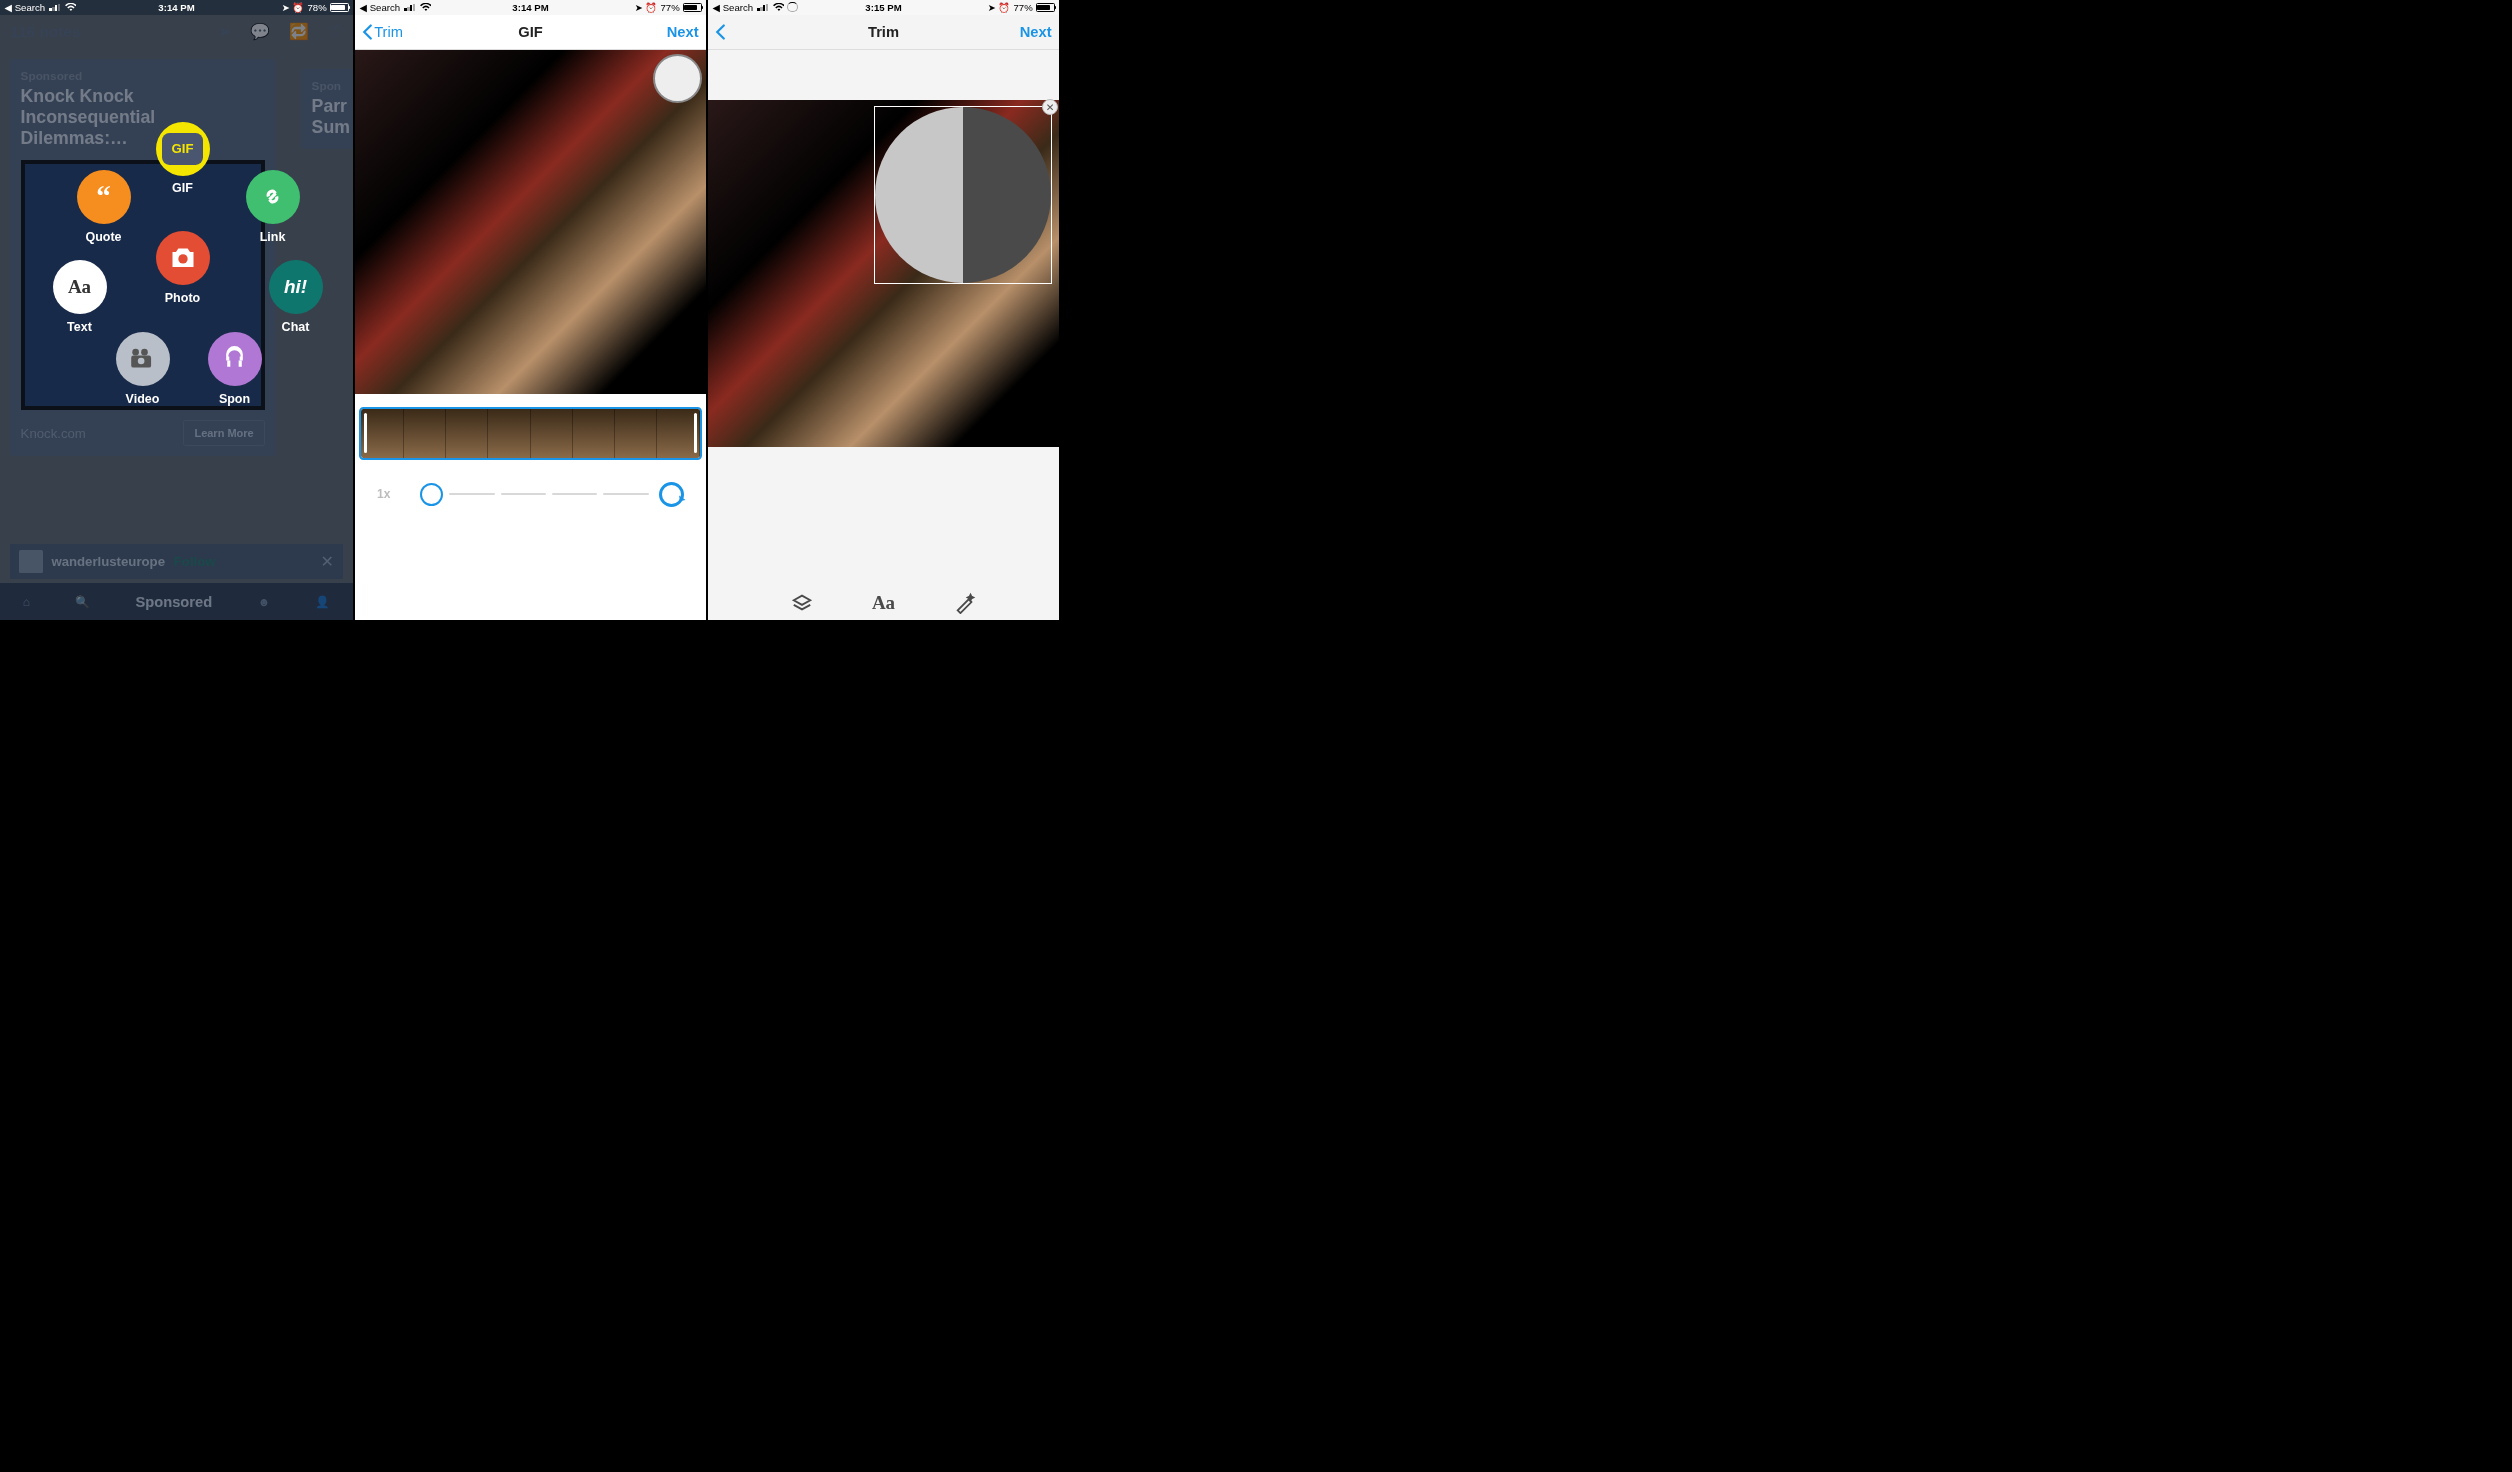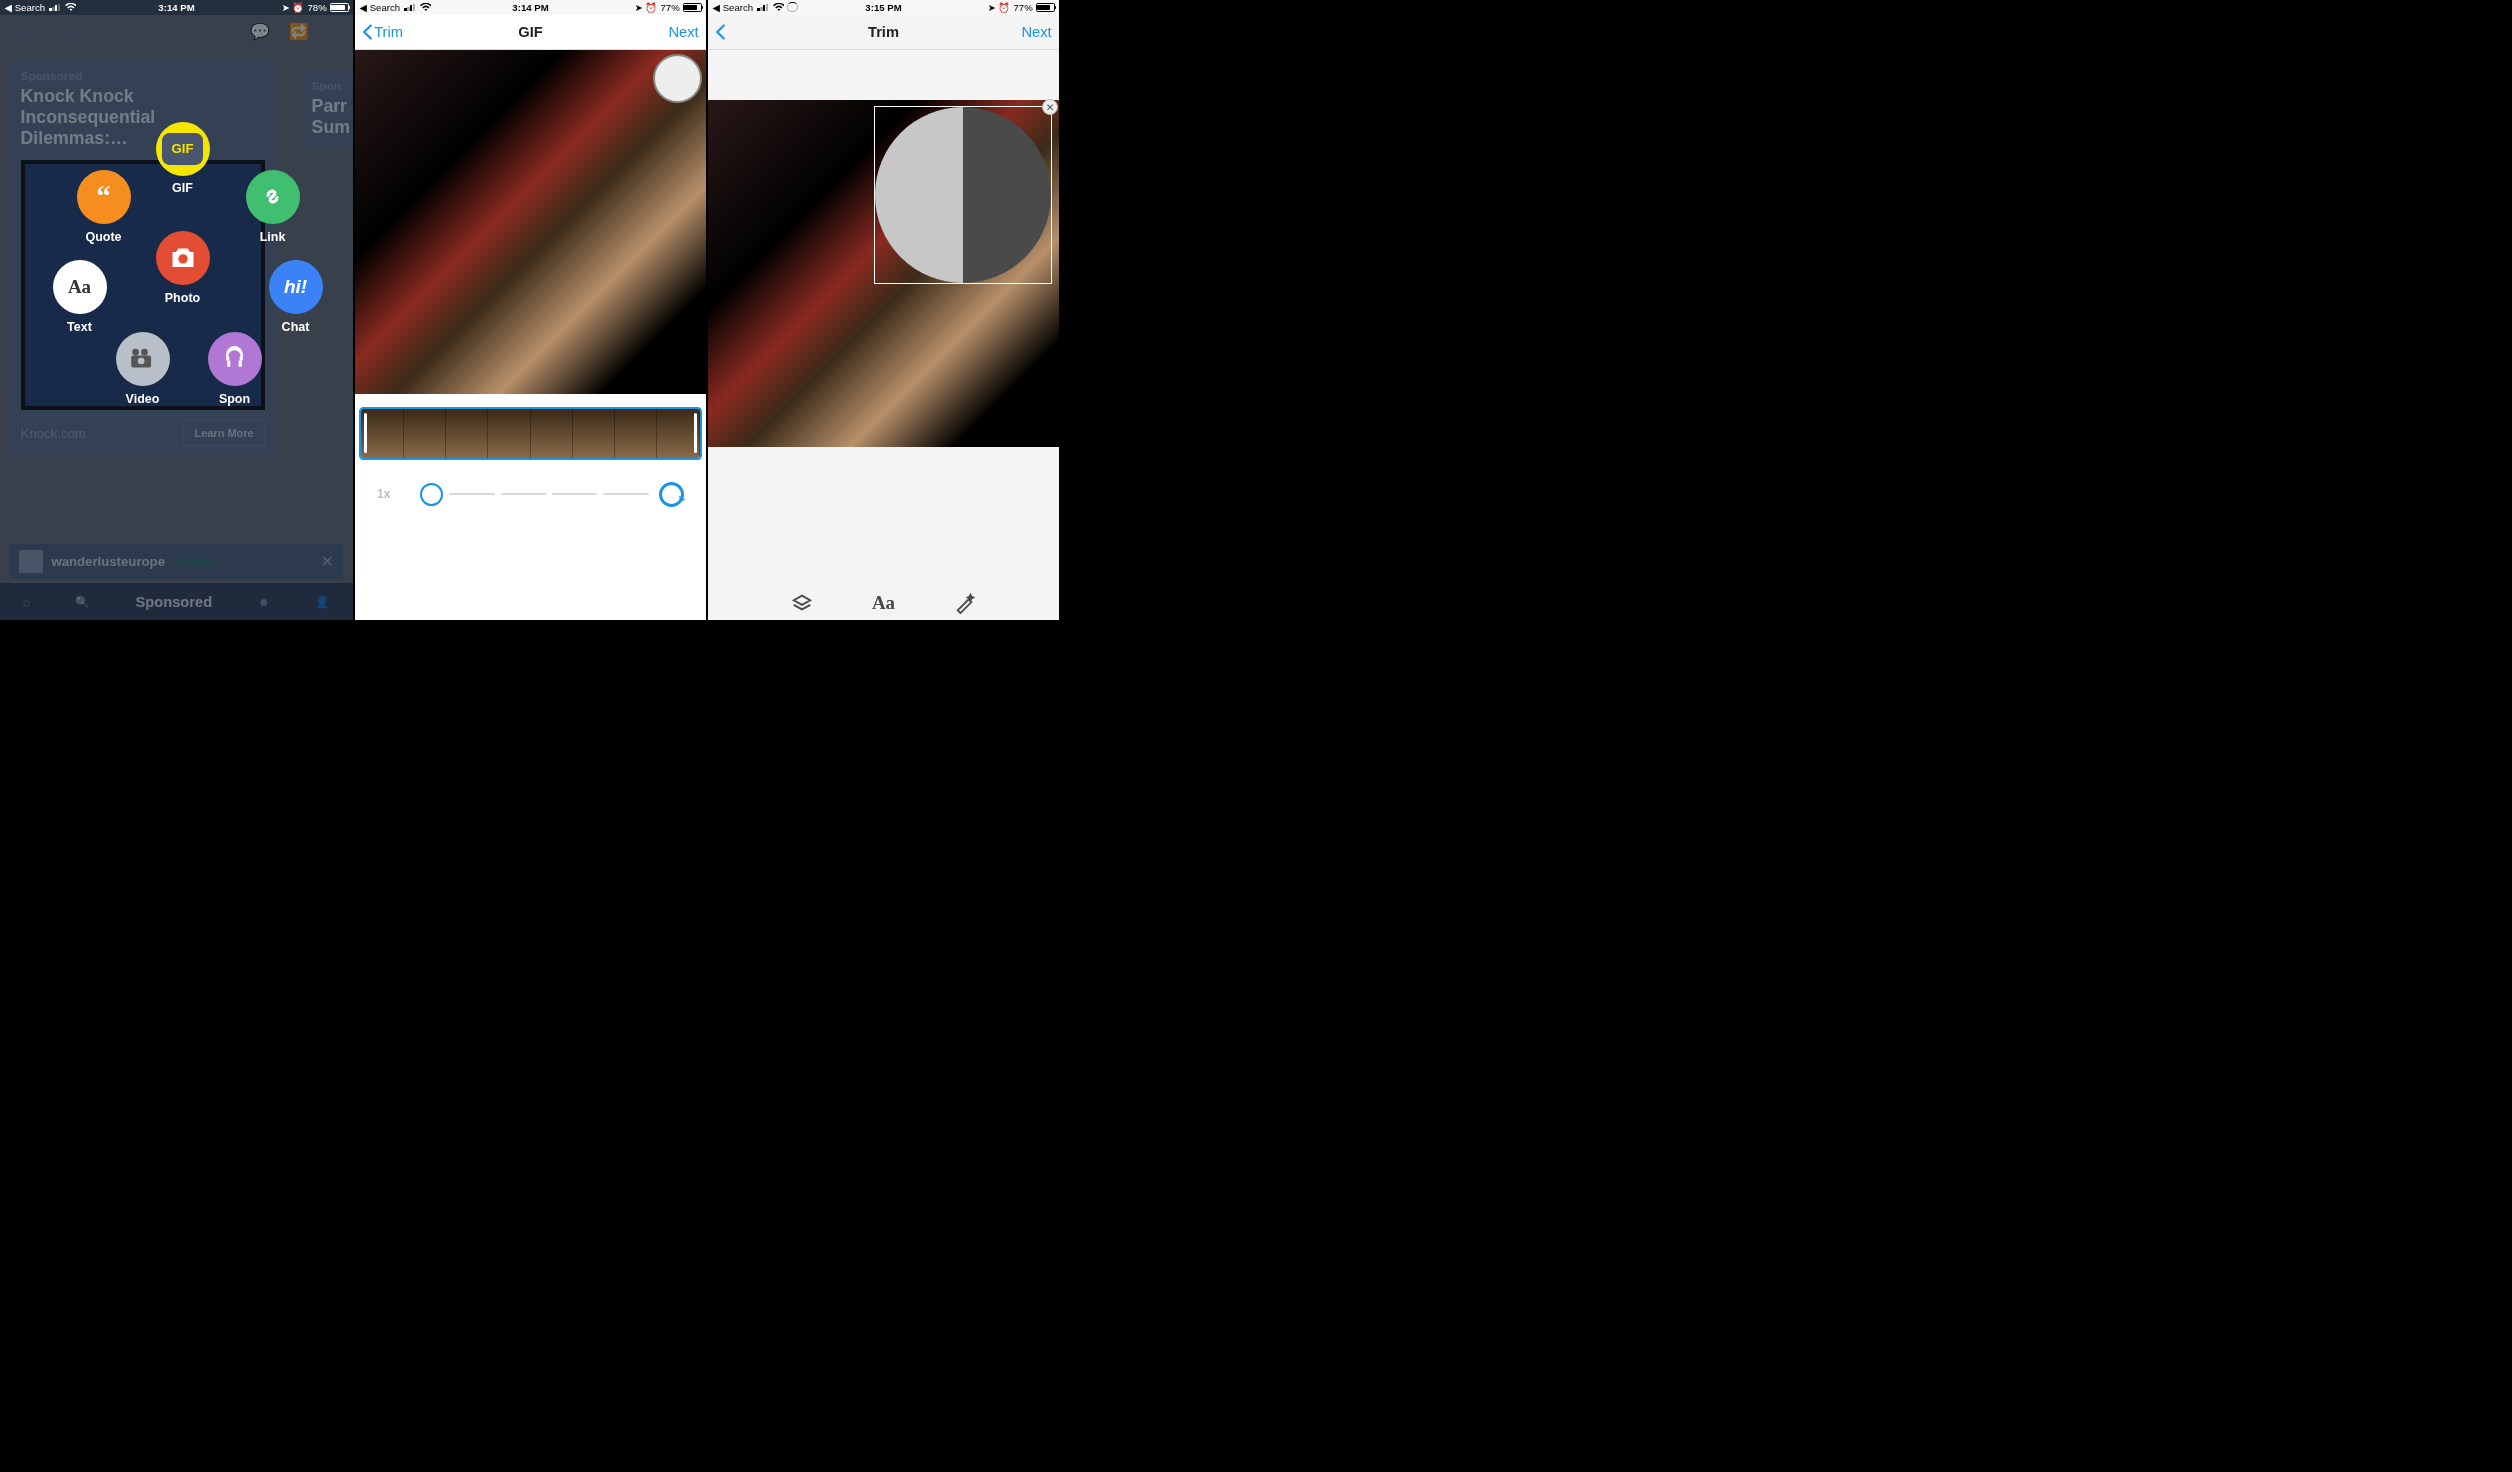--- a/index.html
+++ b/index.html
@@ -41,34 +41,34 @@
 .tabbar { position:absolute; bottom:0; left:0; right:0; height:37px; background:#2e3c51; display:flex; align-items:center; justify-content:space-around; color:#7e92ad; }
 .tabbar .nvm { font-size:14.7px; font-weight:600; color:#d9e2ee; }
 
 
 .overlay { position:absolute; inset:14.7px 0 0 0; background:rgba(20,30,45,.55); }
 .wheel { position:absolute; left:50%; top:42%; transform:translate(-50%,-50%); width:280px; height:280px; }
 .pt { position:absolute; display:flex; flex-direction:column; align-items:center; font-size:12.5px; color:#fff; font-weight:600; }
 .pt .circ { width:54px; height:54px; border-radius:50%; display:flex; align-items:center; justify-content:center; font-size:19px; font-weight:700; margin-bottom:5.9px; }
 .c-gif   { background:#f5e600; color:#4a5670; font-size:16px; }
 .c-link  { background:#3fbf6f; color:#fff; }
-.c-chat  { background:#3b82f6; color:#fff; font-style:italic; font-size:17.7px;}
+.c-chat  { background:#0f766e; color:#fff; font-style:italic; font-size:17.7px;}
 .c-audio { background:#b078d4; color:#fff; }
 .c-video { background:#b9bfc8; color:#555; }
 .c-text  { background:#fff; color:#333; font-family:Georgia,serif; }
 .c-quote { background:#f58e1f; color:#fff; font-family:Georgia,serif;}
 .c-photo { background:#e24d33; color:#fff; }
 .gif-bg  { width:41px; height:32px; border-radius:7.4px; background:#4a5670; color:#f5e600; display:flex; align-items:center; justify-content:center; font-size:13.2px; font-weight:800;}
 
 
 .s2 { background:#fff; border-left:2.2px solid #000; }
 .navbar { height:35px; border-bottom:0.7px solid #ddd; display:flex; align-items:center; padding:0 7.4px; font-size:14.7px; position:relative; }
 .navbar .back { color:#1a94e6; display:flex; align-items:center; gap:1.5px; }
 .navbar .title { position:absolute; left:50%; transform:translateX(-50%); font-weight:600; color:#222; }
-.navbar .next { margin-left:auto; color:#1a94e6; font-weight:400; }
+.navbar .next { margin-left:auto; color:#1a94e6; font-weight:700; }
 .preview { height:344px; background:linear-gradient(135deg,#2a1818 0%,#000 30%,#8a2a20 45%,#3a2a18 55%,#b8906a 70%,#000 85%); position:relative; }
 .preview .clock { position:absolute; right:4.4px; top:4.4px; width:49px; height:49px; border-radius:50%; background:#eee; border:2.2px solid #888; }
 .strip { margin:13.2px 4.4px 0 4.4px; height:53px; border:2.9px solid #1a94e6; border-radius:4.4px; display:flex; overflow:hidden; position:relative; }
 .strip .f { flex:1; background:linear-gradient(#3a2a18,#8a6a48); border-right:0.7px solid rgba(0,0,0,.3); }
 .strip .h { position:absolute; top:4.4px; bottom:4.4px; width:2.9px; background:#fff; border-radius:1.5px; }
 .strip .h.l { left:2.9px; } .strip .h.r { right:2.9px; }
 .speed { margin-top:22px; display:flex; align-items:center; padding:0 22px; gap:10.3px; }
 .speed .lbl { color:#bdbdbd; font-size:12px; font-weight:600; width:37px; }
 .track { flex:1; display:flex; align-items:center; gap:5.9px; }
 .track .seg { flex:1; height:2.2px; background:#d8d8d8; border-radius:1.5px; }

